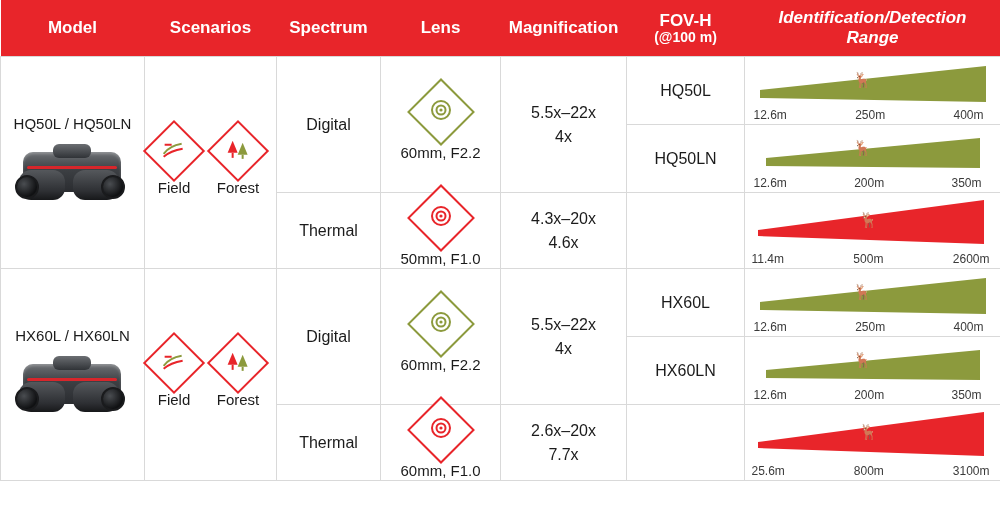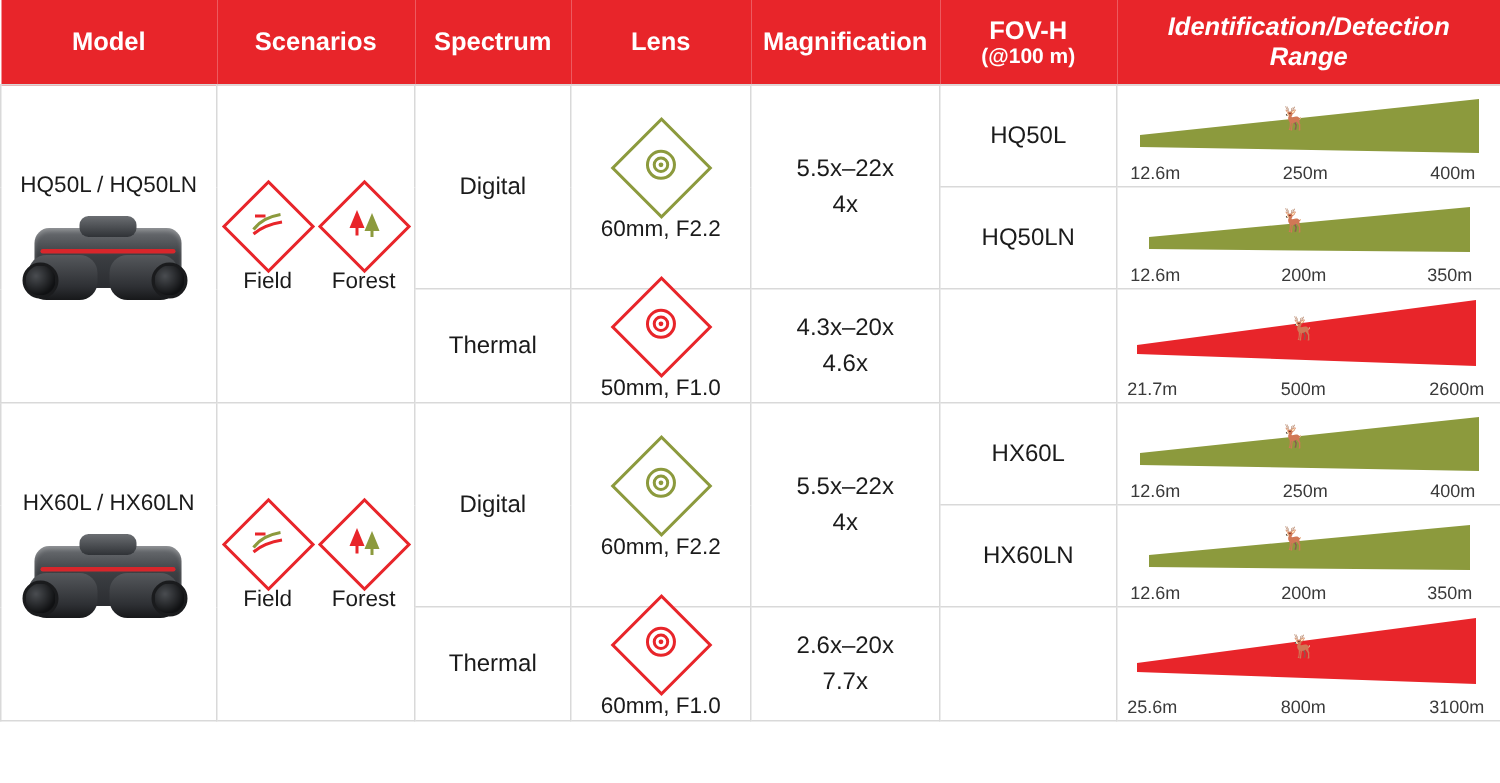--- a/index.html
+++ b/index.html
@@ -57,21 +57,21 @@
   .binoc .lensR{left:88px;}
   .binoc .redline{
     position:absolute;left:14px;top:30px;width:90px;height:3px;background:#d8262b;border-radius:2px;
   }
   .binoc .eyec{
     position:absolute;left:40px;top:8px;width:38px;height:14px;border-radius:6px;
     background:linear-gradient(180deg,#6b6e72,#303337);
   }
 
   
-  .scen-wrap{display:flex;justify-content:center;align-items:flex-end;gap:8px;}
+  .scen-wrap{display:flex;justify-content:flex-start;align-items:flex-end;gap:8px;}
   .scen{width:56px;text-align:center;}
   .dia{
     width:40px;height:40px;margin:0 auto 6px;border:2px solid #e8252a;
     transform:rotate(45deg);display:flex;align-items:center;justify-content:center;
     background:#fff;
   }
   .dia .inner{transform:rotate(-45deg);line-height:1;}
   .scen-label{font-size:15px;color:#1b1b1b;}
 
   
@@ -244,21 +244,21 @@
         <div>4.6x</div>
       </td>
       <td rowspan="2" class="fov-label"></td>
       <td rowspan="2" class="range-cell">
         <div class="rangebox" style="height:70px">
           <svg class="wedge" viewBox="0 0 246 50" preserveAspectRatio="none" style="height:50px">
             <polygon points="8,30 234,0 234,44 8,36" fill="#e8252a"></polygon>
           </svg>
           <span class="deer" style="left:110px;top:16px;">🦌</span>
           <div class="ticks">
-            <span style="margin-left:2px">21.7m</span>
+            <span style="margin-left:2px">11.4m</span>
             <span>500m</span>
             <span style="margin-right:6px">2600m</span>
           </div>
         </div>
       </td>
     </tr>
     <tr></tr>
 
     <tr>
       <td class="model-cell" rowspan="4">

